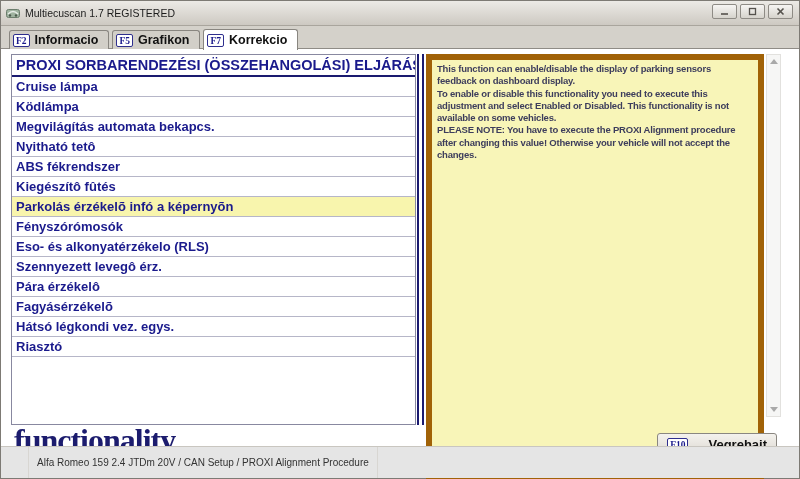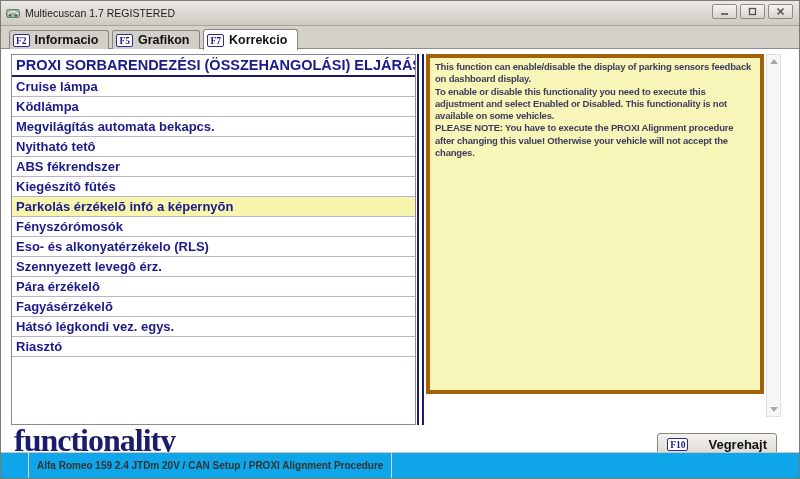--- a/index.html
+++ b/index.html
@@ -68,22 +68,22 @@
     font-size:13px;font-weight:bold;color:var(--navy);
     border-bottom:1px solid #b6b6c8;white-space:nowrap;cursor:default;
   }
   .list-row.selected{background:var(--sel);}
   .splitter{
     position:absolute;left:416px;top:5px;width:7px;height:371px;
     border-left:2px solid var(--navyborder);border-right:2px solid var(--navyborder);
     background:#fff;cursor:col-resize;
   }
   .info-panel{
-    position:absolute;left:425px;top:5px;width:338px;height:340px;
-    background:var(--infobg);border:4px solid #a16207;
+    position:absolute;left:425px;top:5px;width:338px;height:425px;
+    background:var(--infobg);border:6px solid #a16207;
     padding:3px 5px;overflow:hidden;
   }
   .info-par{
     font-size:9.5px;font-weight:bold;letter-spacing:-0.2px;
     line-height:12.3px;color:var(--infotext);
   }
   .info-scrollbar{
     position:absolute;left:765px;top:5px;width:15px;height:363px;
     background:#f6f6f5;border:1px solid #e2e1de;
     display:flex;flex-direction:column;justify-content:space-between;align-items:center;
@@ -99,23 +99,23 @@
   }
   .execute-button{
     position:absolute;right:22px;top:384px;height:23px;
     display:flex;align-items:center;gap:20px;padding:0 9px;
     background:linear-gradient(#f4f2ee,#dcd8d1);
     border:1px solid #8a8781;border-radius:3px;
     font-size:13px;font-weight:bold;color:#111;cursor:default;
   }
   
   .status-bar{
-    position:absolute;left:0;bottom:0;width:100%;height:26px;
-    background:#0ea5e9;border-top:1px solid #c9c6c0;
-    display:flex;align-items:stretch;font-size:10px;color:#333;font-weight:bold;
+    position:absolute;left:0;bottom:0;width:100%;height:32px;
+    background:#e5e5e5;border-top:1px solid #c9c6c0;
+    display:flex;align-items:stretch;font-size:10px;color:#333;
   }
   .status-cell-first{width:28px;border-right:1px solid #d8d6d2;}
   .status-cell-text{
     padding:0 8px;display:flex;align-items:center;
     border-right:1px solid #d8d6d2;white-space:nowrap;
   }
 </style>
 </head>
 <body>
 

